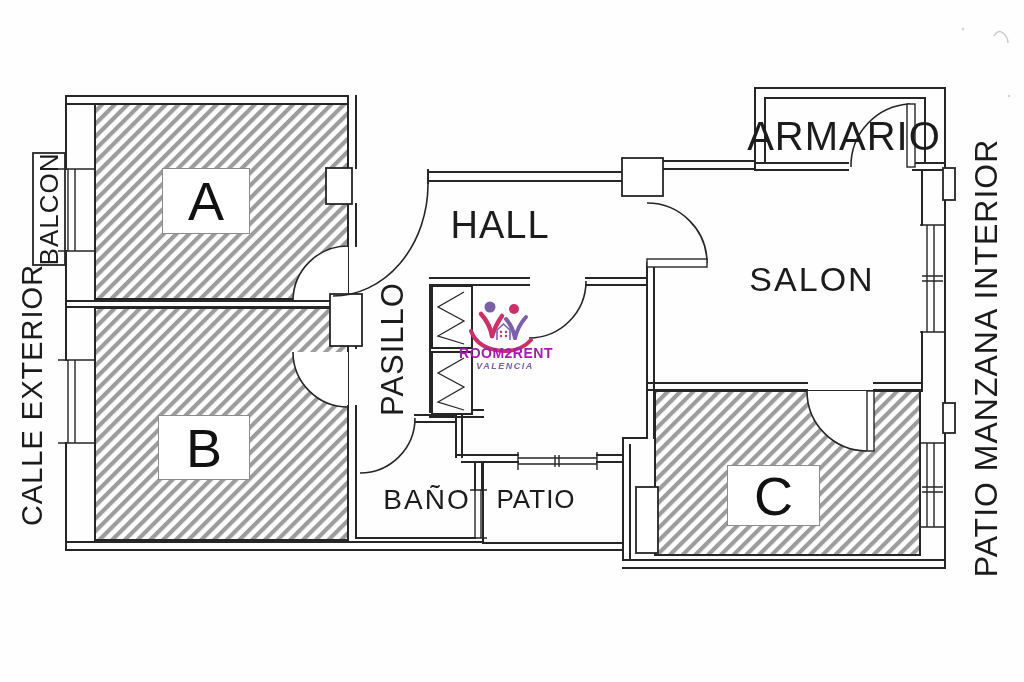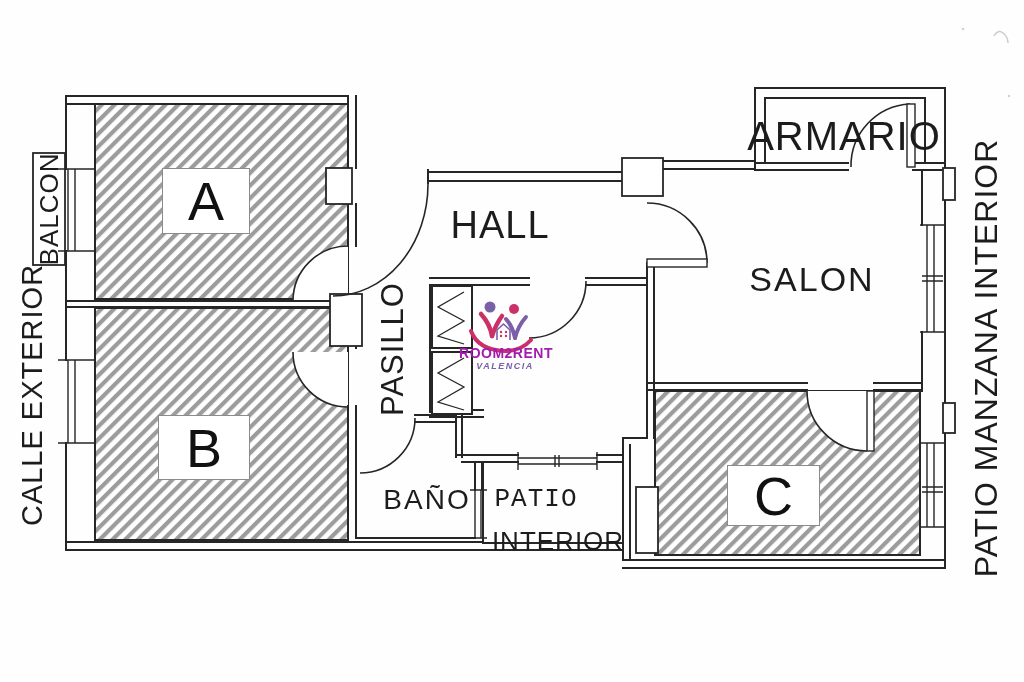--- a/index.html
+++ b/index.html
@@ -19,21 +19,21 @@
     display:flex;align-items:center;justify-content:center;
     font-family:"Liberation Sans", sans-serif;color:#111;
   }
   .fs-big{font-size:54px;}
   .lbl-hall{left:500px;top:225px;font-size:38px;letter-spacing:1px;text-align:center;}
   .lbl-pasillo{left:392px;top:349px;font-size:31px;letter-spacing:1px;}
   .lbl-cocina{left:553px;top:379px;font-size:31px;letter-spacing:1px;}
   .lbl-salon{left:812px;top:279px;font-size:34px;letter-spacing:2px;}
   .lbl-armario{left:844px;top:136px;font-size:40px;letter-spacing:1px;}
   .lbl-bano{left:411px;top:500px;font-size:28px;letter-spacing:2px;margin-left:16px;}
-  .lbl-patio1{left:536px;top:499px;font-size:26px;letter-spacing:1px;font-family:Liberation Mono, monospace;}
+  .lbl-patio1{left:536px;top:499px;font-size:26px;letter-spacing:1px;}
   .lbl-patio2{left:558px;top:541px;font-size:26px;letter-spacing:1px;}
   .lbl-balcon{left:49px;top:209px;font-size:26px;letter-spacing:1px;}
   .lbl-calle{left:32px;top:395px;font-size:29px;letter-spacing:1px;}
   .lbl-manzana{left:986px;top:358px;font-size:32px;letter-spacing:1px;}
   .box-a{left:162px;top:168px;width:86px;height:64px;}
   .box-b{left:158px;top:415px;width:90px;height:63px;}
   .box-c{left:727px;top:465px;width:91px;height:59px;}
   .lbl-brand{left:506px;top:353px;font-size:14px;font-weight:bold;color:#a21caf;letter-spacing:.5px;}
   .lbl-city{left:505px;top:366px;font-size:9px;font-weight:bold;color:#7b5fa8;letter-spacing:1.5px;font-style:italic;}
 </style>
@@ -187,21 +187,20 @@
   <div class="roombox box-c fs-big">
     <span>C</span>
   </div>
 
   <div class="lbl lbl-hall">HALL</div>
   <div class="lbl vert lbl-pasillo">PASILLO</div>
   <div class="lbl lbl-salon">SALON</div>
   <div class="lbl lbl-armario">ARMARIO</div>
   <div class="lbl lbl-bano">BAÑO</div>
   <div class="lbl lbl-patio1">PATIO</div>
-  <div class="lbl lbl-patio2">INTERIOR</div>
   <div class="lbl vert lbl-balcon">BALCON</div>
 
   <div class="lbl vert lbl-calle">CALLE EXTERIOR</div>
   <div class="lbl vert lbl-manzana">PATIO MANZANA INTERIOR</div>
 
   <div class="lbl lbl-brand">ROOM2RENT</div>
   <div class="lbl lbl-city">VALENCIA</div>
 
 </div>
 

